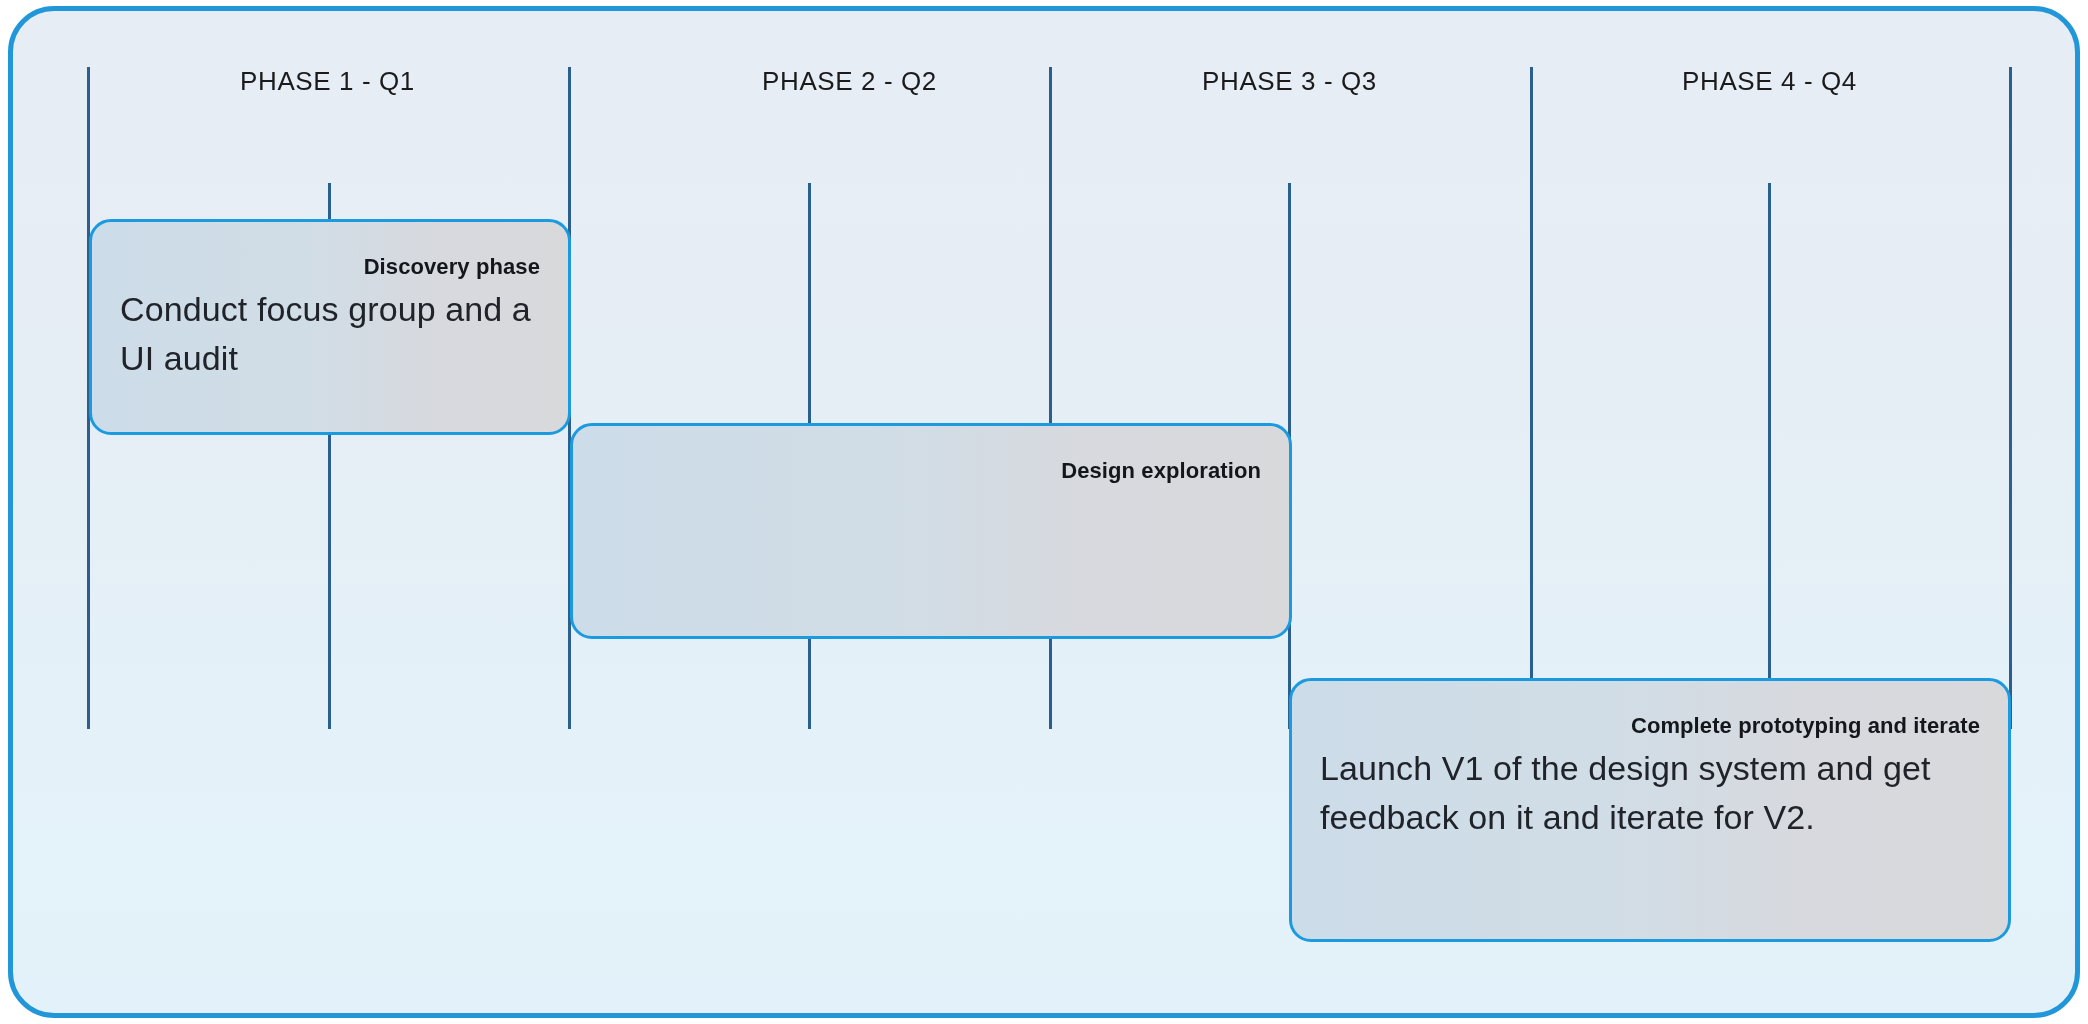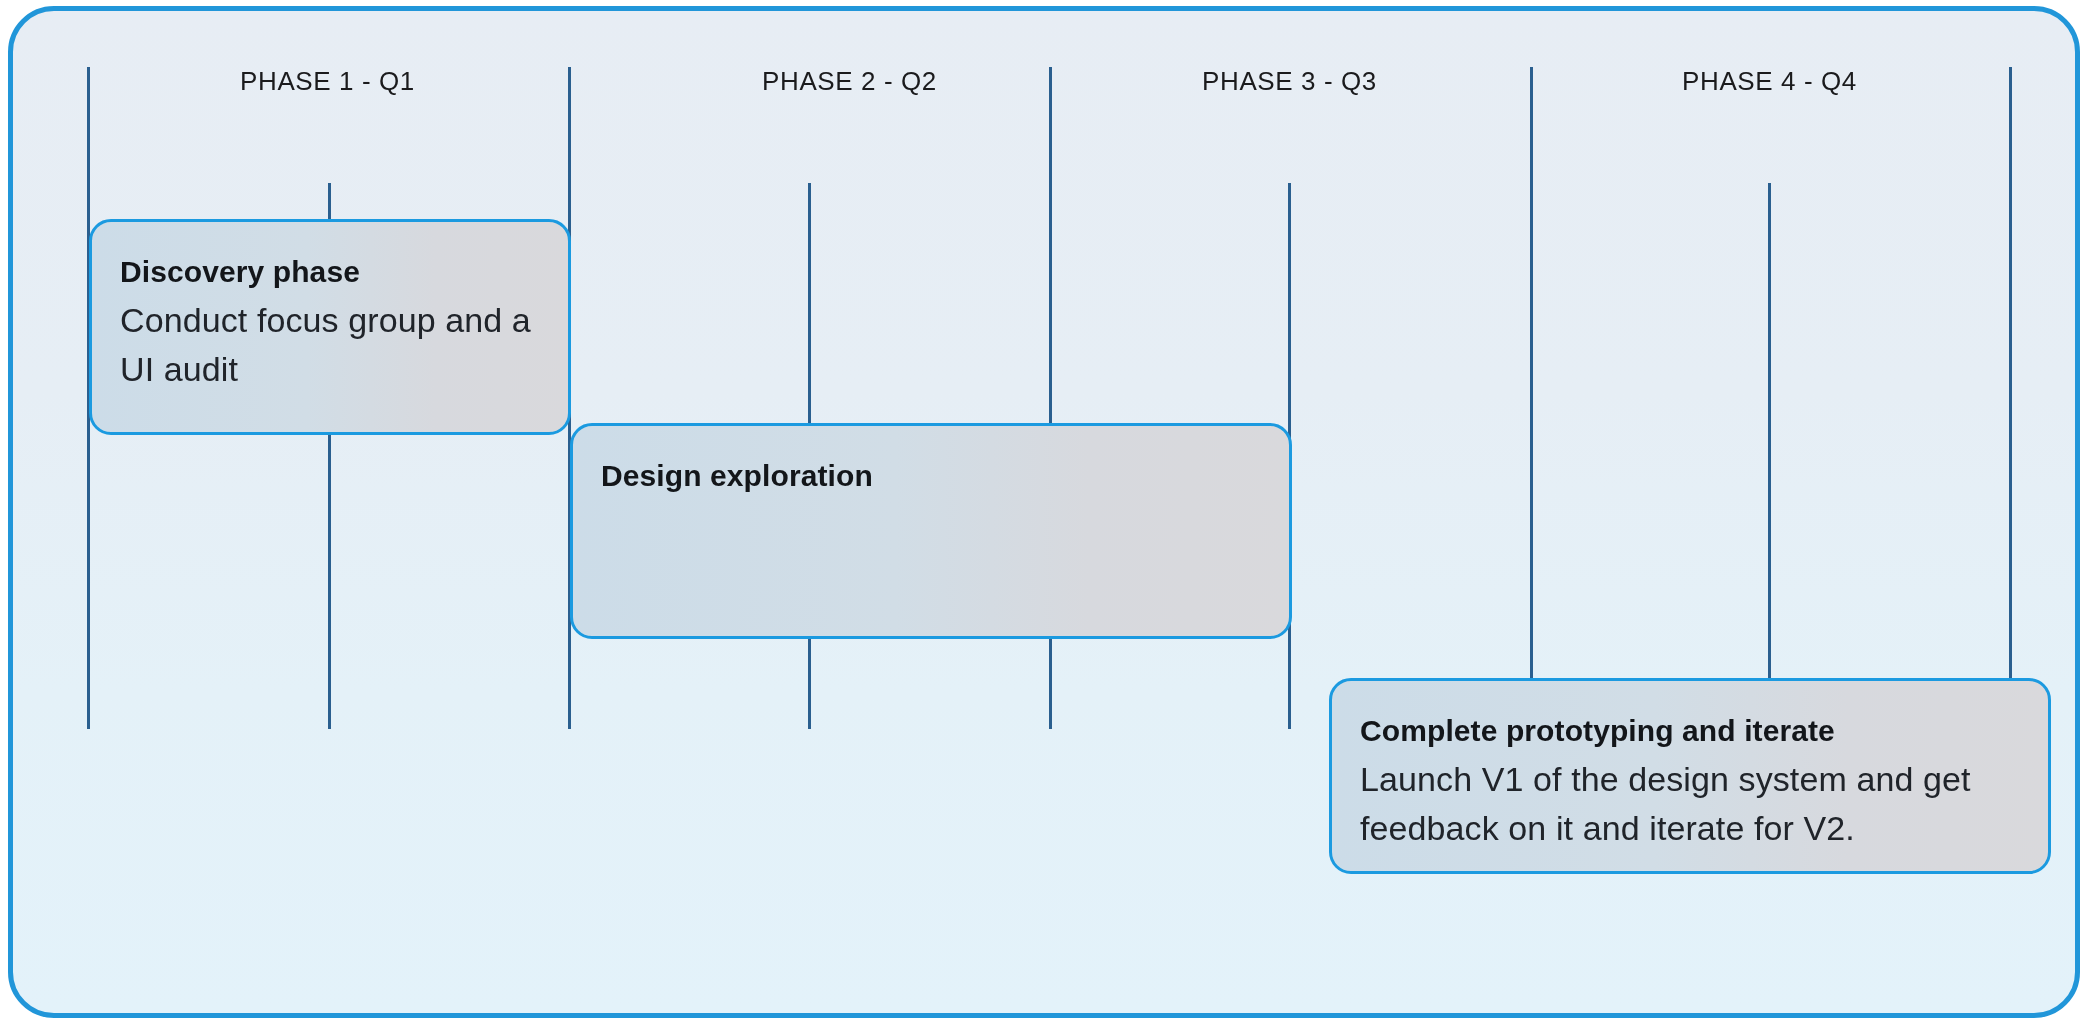--- a/index.html
+++ b/index.html
@@ -73,26 +73,27 @@
   .task-card {
     position: absolute;
     border: 3px solid #1b9ae0;
     border-radius: 22px;
     background: linear-gradient(90deg, #ccdce8 0%, #d1dde6 45%, #d7d9de 72%, #d9d9dc 100%);
     padding: 30px 28px 24px 28px;
     overflow: hidden;
   }
 
   .task-title {
-    font-size: 30px;
+    font-size: 22px;
     font-weight: bold;
     color: #13161a;
     line-height: 1.32;
     margin-bottom: 4px;
     letter-spacing: 0.1px;
+    text-align: right;
   }
 
   .task-desc {
     font-size: 34px;
     font-weight: 400;
     color: #20242a;
     line-height: 1.44;
     letter-spacing: 0.1px;
   }
 </style>
@@ -122,20 +123,20 @@
       </div>
 
     <div class="cards-layer">
         <div class="task-card" style="left: 76px; top: 208px; width: 482px; height: 216px;">
           <div class="task-title">Discovery phase</div>
           <div class="task-desc">Conduct focus group and a UI audit</div>
         </div>
         <div class="task-card" style="left: 557px; top: 412px; width: 722px; height: 216px;">
           <div class="task-title">Design exploration</div>
         </div>
-        <div class="task-card" style="left: 1276px; top: 667px; width: 722px; height: 196px; margin-left: 40px;">
+        <div class="task-card" style="left: 1276px; top: 667px; width: 722px; height: 264px;">
           <div class="task-title">Complete prototyping and iterate</div>
           <div class="task-desc">Launch V1 of the design system and get feedback on it and iterate for V2.</div>
         </div>
       </div>
 
   </div>
 </div>
 
 </body></html>

